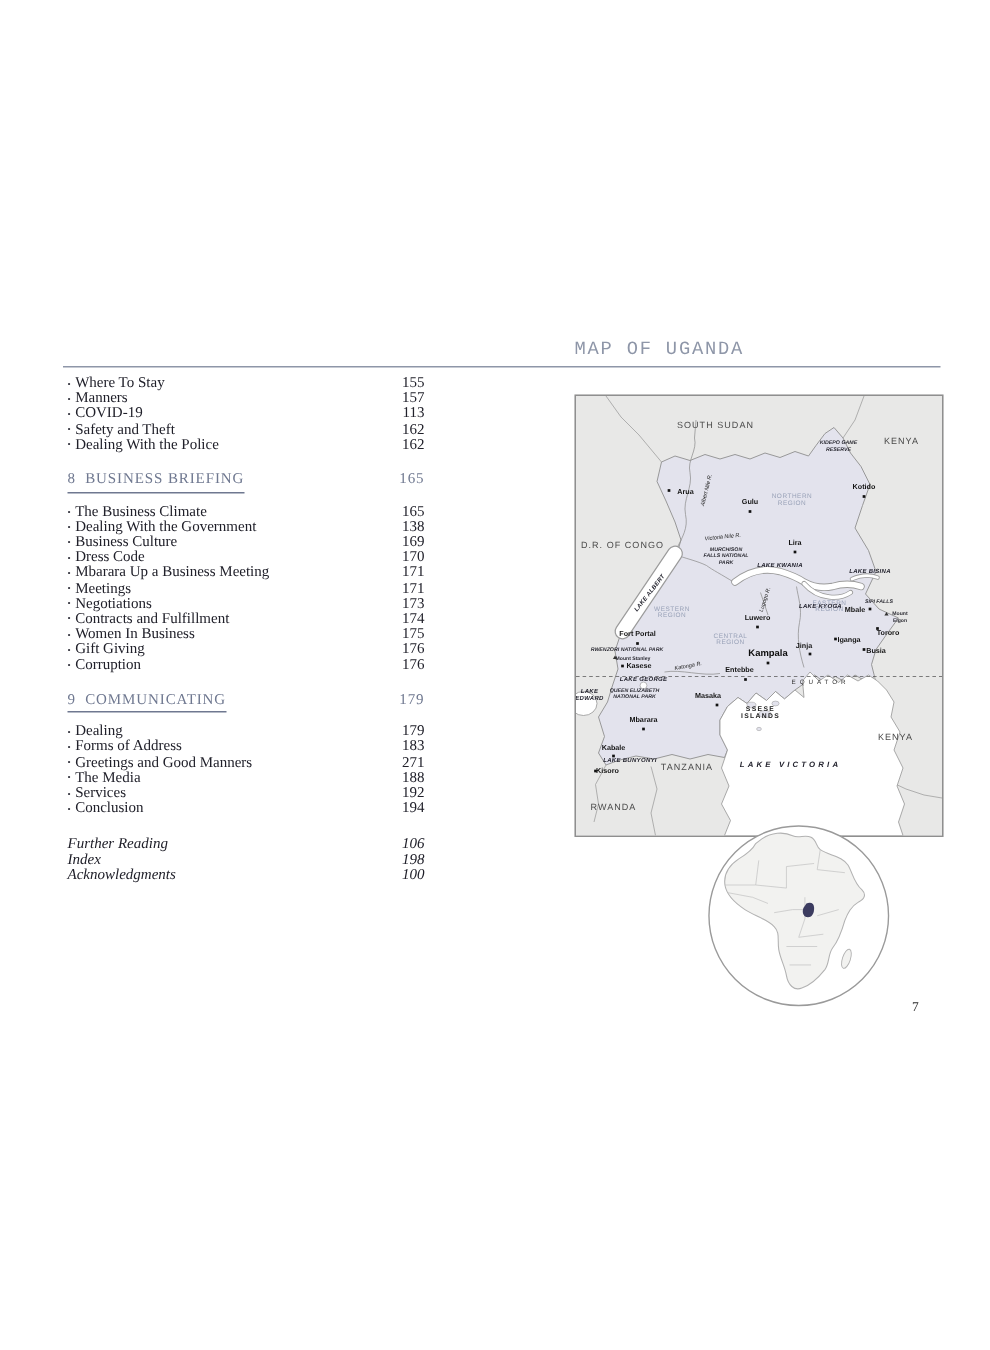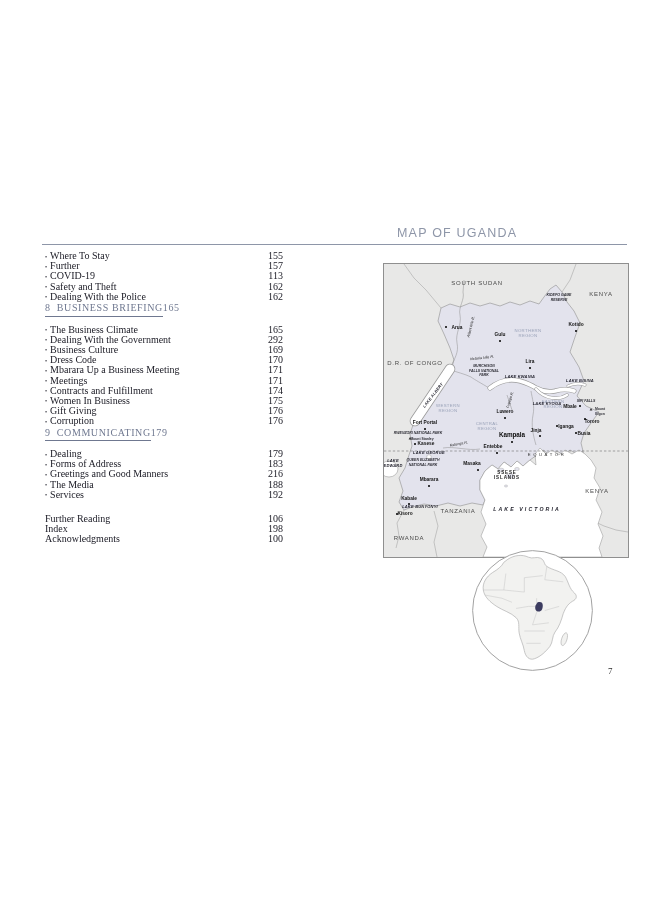--- a/index.html
+++ b/index.html
@@ -1,32 +1,32 @@
 <!DOCTYPE html>
 <html style="--accent: #8e96a8; --chapter-color: #6f7890; --toc-text: #20202a; --map-land: #e8e8e7; --map-uganda: #e3e3ed; --map-water: #ffffff; --map-line: #9b9b9b; --region-label: #99a2b8; --lake-label: #23232e; --city-label: #141414; --country-label: #4a4a4a; --uganda-highlight: #3c3c60;"><head>
 <meta charset="utf-8">
 <style>
   html,body{margin:0;padding:0;background:#ffffff;}
   body{width:660px;height:900px;position:relative;font-family:"Liberation Serif",serif;color:#20202a;overflow:hidden;}
 
-  .page-title{position:absolute;left:397px;top:226px;font-family:Liberation Sans, sans-serif;
+  .page-title{position:absolute;left:383px;top:226px;font-family:Liberation Mono, monospace;
     font-size:12.5px;letter-spacing:1.2px;color:var(--accent);}
   .header-rule{position:absolute;left:42px;top:244px;width:585px;height:0;border-top:1px solid var(--accent);}
 
   
   .toc{position:absolute;left:45px;top:251px;width:238px;font-size:10px;color:var(--toc-text);}
   .toc-row{display:flex;justify-content:space-between;line-height:10.2px;}
   .toc-label{display:flex;}
   .bullet{font-size:6px;line-height:10.2px;margin-right:3px;color:#30303a;position:relative;top:0.5px;}
   .toc-page{text-align:right;}
-  .toc-chapter{display:flex;justify-content:flex-start;margin-top:0;margin-bottom:8px;
+  .toc-chapter{display:flex;justify-content:space-between;margin-top:12px;margin-bottom:8px;
     color:var(--chapter-color);font-size:10px;letter-spacing:0.6px;}
   .chapter-title{border-bottom:1px solid var(--chapter-color);padding-bottom:2.5px;white-space:pre;}
   .chapter-page{color:var(--chapter-color);}
-  .backmatter{margin-top:14px;}
+  .backmatter{margin-top:14px;font-style:italic;}
 
   
   .map-panel{position:absolute;left:383px;top:263px;width:244px;height:293px;
     border:1px solid #8f8f8f;box-sizing:content-box;background:var(--map-land);z-index:1;}
   .map-panel svg{display:block;}
   svg text{font-family:"Liberation Sans",sans-serif;}
   .lbl-country{font-size:6px;fill:var(--country-label);letter-spacing:0.7px;}
   .lbl-region{font-size:4.3px;fill:var(--region-label);letter-spacing:0.35px;}
   .lbl-city{font-size:4.8px;font-weight:bold;fill:var(--city-label);}
   .lbl-capital{font-size:6.3px;font-weight:bold;fill:#0c0c0c;}
@@ -58,21 +58,21 @@
         <div class="toc-row">
           <span class="toc-label">
             <span class="bullet">•</span>
             <span>Where To Stay</span>
           </span>
           <span class="toc-page">155</span>
         </div>
         <div class="toc-row">
           <span class="toc-label">
             <span class="bullet">•</span>
-            <span>Further</span>
+            <span>Manners</span>
           </span>
           <span class="toc-page">157</span>
         </div>
         <div class="toc-row">
           <span class="toc-label">
             <span class="bullet">•</span>
             <span>COVID-19</span>
           </span>
           <span class="toc-page">113</span>
         </div>
@@ -101,21 +101,21 @@
             <span class="bullet">•</span>
             <span>The Business Climate</span>
           </span>
           <span class="toc-page">165</span>
         </div>
         <div class="toc-row">
           <span class="toc-label">
             <span class="bullet">•</span>
             <span>Dealing With the Government</span>
           </span>
-          <span class="toc-page">292</span>
+          <span class="toc-page">138</span>
         </div>
         <div class="toc-row">
           <span class="toc-label">
             <span class="bullet">•</span>
             <span>Business Culture</span>
           </span>
           <span class="toc-page">169</span>
         </div>
         <div class="toc-row">
           <span class="toc-label">
@@ -130,20 +130,27 @@
             <span>Mbarara Up a Business Meeting</span>
           </span>
           <span class="toc-page">171</span>
         </div>
         <div class="toc-row">
           <span class="toc-label">
             <span class="bullet">•</span>
             <span>Meetings</span>
           </span>
           <span class="toc-page">171</span>
+        </div>
+        <div class="toc-row">
+          <span class="toc-label">
+            <span class="bullet">•</span>
+            <span>Negotiations</span>
+          </span>
+          <span class="toc-page">173</span>
         </div>
         <div class="toc-row">
           <span class="toc-label">
             <span class="bullet">•</span>
             <span>Contracts and Fulfillment</span>
           </span>
           <span class="toc-page">174</span>
         </div>
         <div class="toc-row">
           <span class="toc-label">
@@ -184,35 +191,42 @@
             <span class="bullet">•</span>
             <span>Forms of Address</span>
           </span>
           <span class="toc-page">183</span>
         </div>
         <div class="toc-row">
           <span class="toc-label">
             <span class="bullet">•</span>
             <span>Greetings and Good Manners</span>
           </span>
-          <span class="toc-page">216</span>
+          <span class="toc-page">271</span>
         </div>
         <div class="toc-row">
           <span class="toc-label">
             <span class="bullet">•</span>
             <span>The Media</span>
           </span>
           <span class="toc-page">188</span>
         </div>
         <div class="toc-row">
           <span class="toc-label">
             <span class="bullet">•</span>
             <span>Services</span>
           </span>
           <span class="toc-page">192</span>
+        </div>
+        <div class="toc-row">
+          <span class="toc-label">
+            <span class="bullet">•</span>
+            <span>Conclusion</span>
+          </span>
+          <span class="toc-page">194</span>
         </div>
       </div>
       <div class="toc-group backmatter">
         <div class="toc-row">
           <span>Further Reading</span>
           <span class="toc-page">106</span>
         </div>
         <div class="toc-row">
           <span>Index</span>
           <span class="toc-page">198</span>

